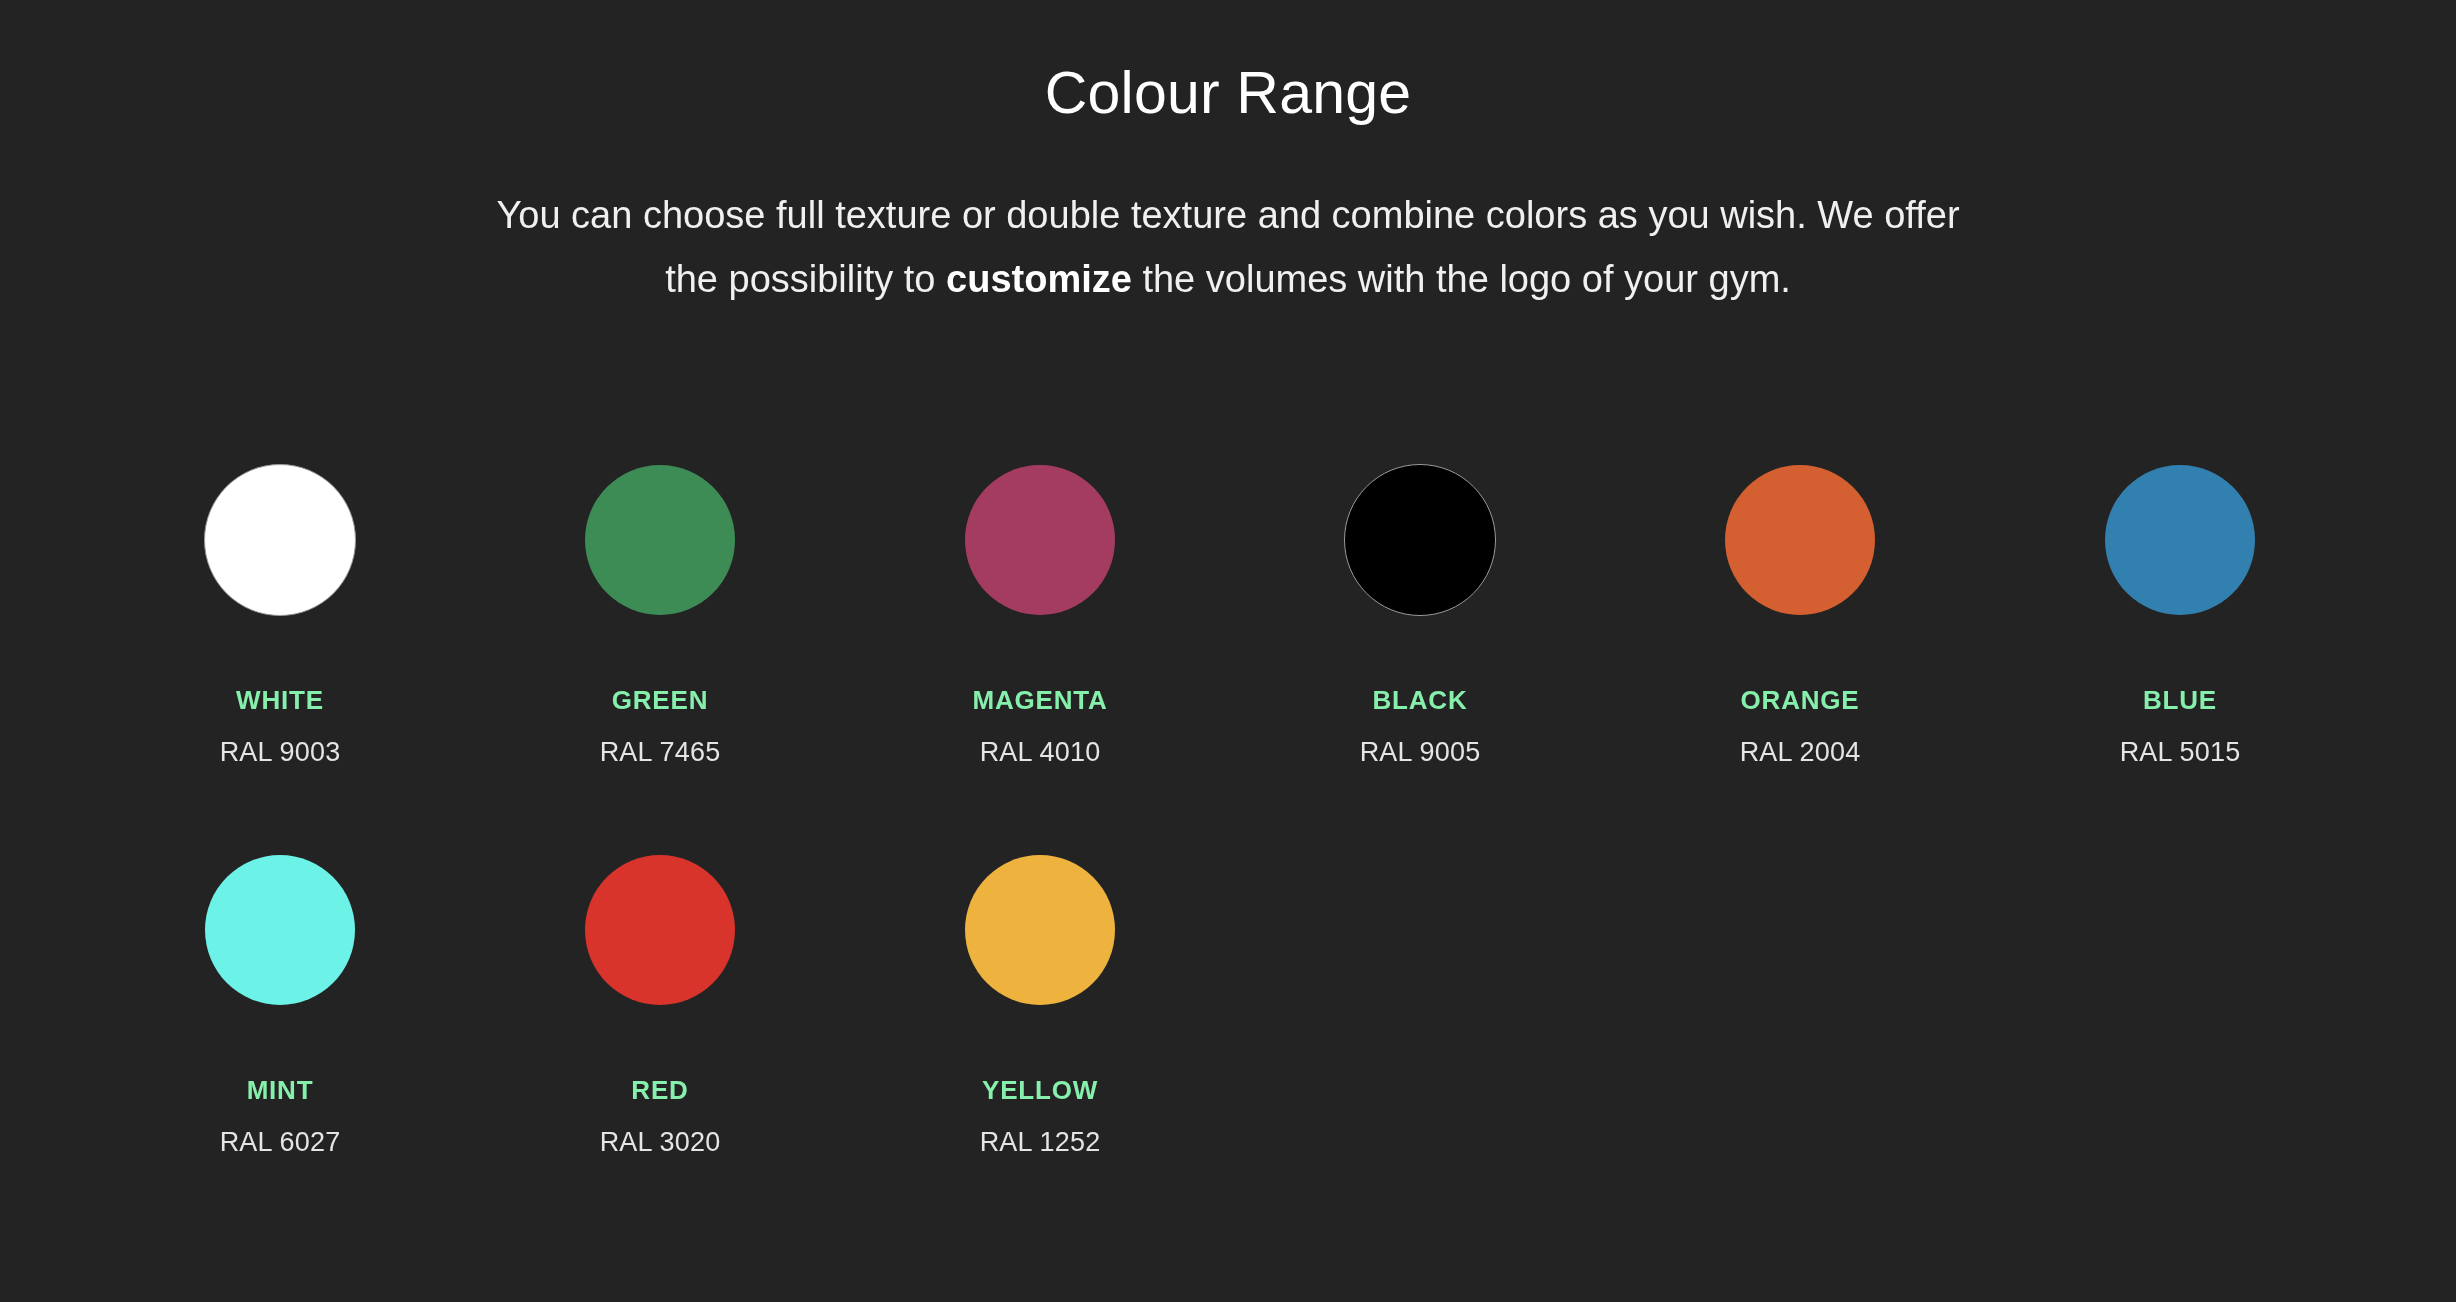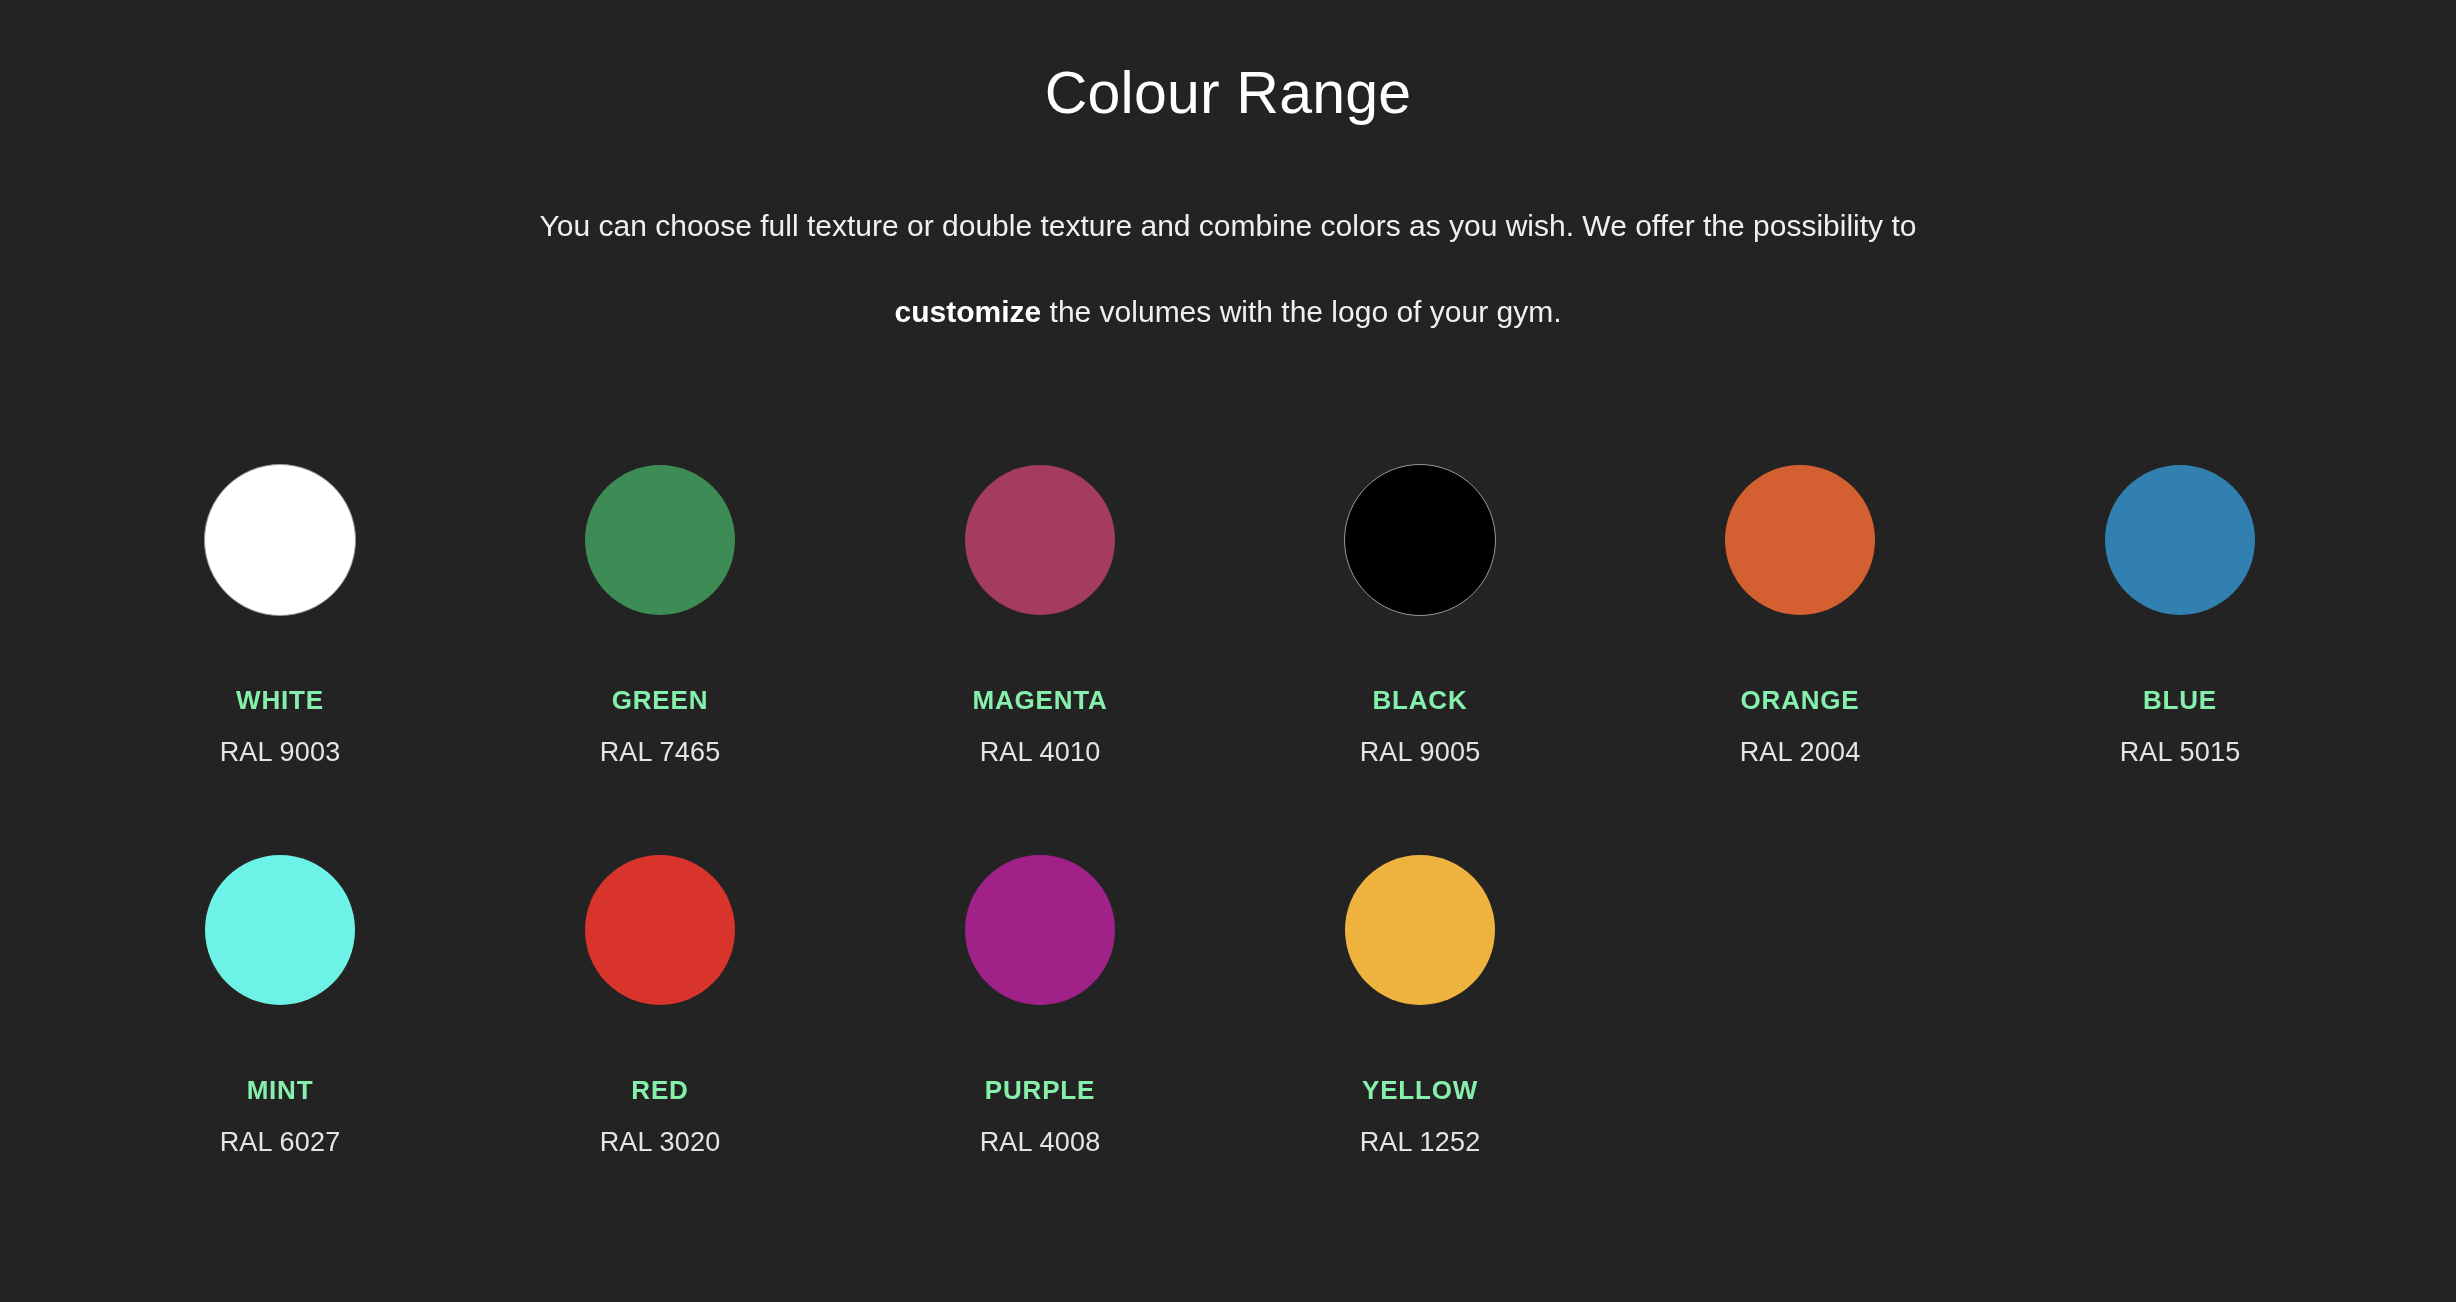--- a/index.html
+++ b/index.html
@@ -36,24 +36,24 @@
     margin-top:62px;
     font-size:59px;
     font-weight:300;
     letter-spacing:0.2px;
     color:#ffffff;
     line-height:1.08;
   }
 
   .subtitle {
     margin-top:57px;
-    font-size:30px;
+    font-size:38px;
     font-weight:400;
     color:#f0f0f0;
-    line-height:86px;
+    line-height:64px;
     width:1470px;
     margin-left:auto;
     margin-right:auto;
   }
 
   .subtitle .bold { font-weight:700; color:#ffffff; }
 
   
   .swatch-grid {
     position:absolute;
@@ -194,27 +194,20 @@
         </div>
         <div class="swatch">
           <div class="dot-wrap">
             <div class="dot" style="background: rgb(216, 52, 44);"></div>
           </div>
           <div class="swatch-name">RED</div>
           <div class="swatch-ral">RAL 3020</div>
         </div>
         <div class="swatch">
           <div class="dot-wrap">
-            <div class="dot" style="background: rgb(160, 34, 136);"></div>
-          </div>
-          <div class="swatch-name">PURPLE</div>
-          <div class="swatch-ral">RAL 4008</div>
-        </div>
-        <div class="swatch">
-          <div class="dot-wrap">
             <div class="dot" style="background: rgb(238, 179, 63);"></div>
           </div>
           <div class="swatch-name">YELLOW</div>
           <div class="swatch-ral">RAL 1252</div>
         </div>
       </div>
     </div>
 
 </div>
 

